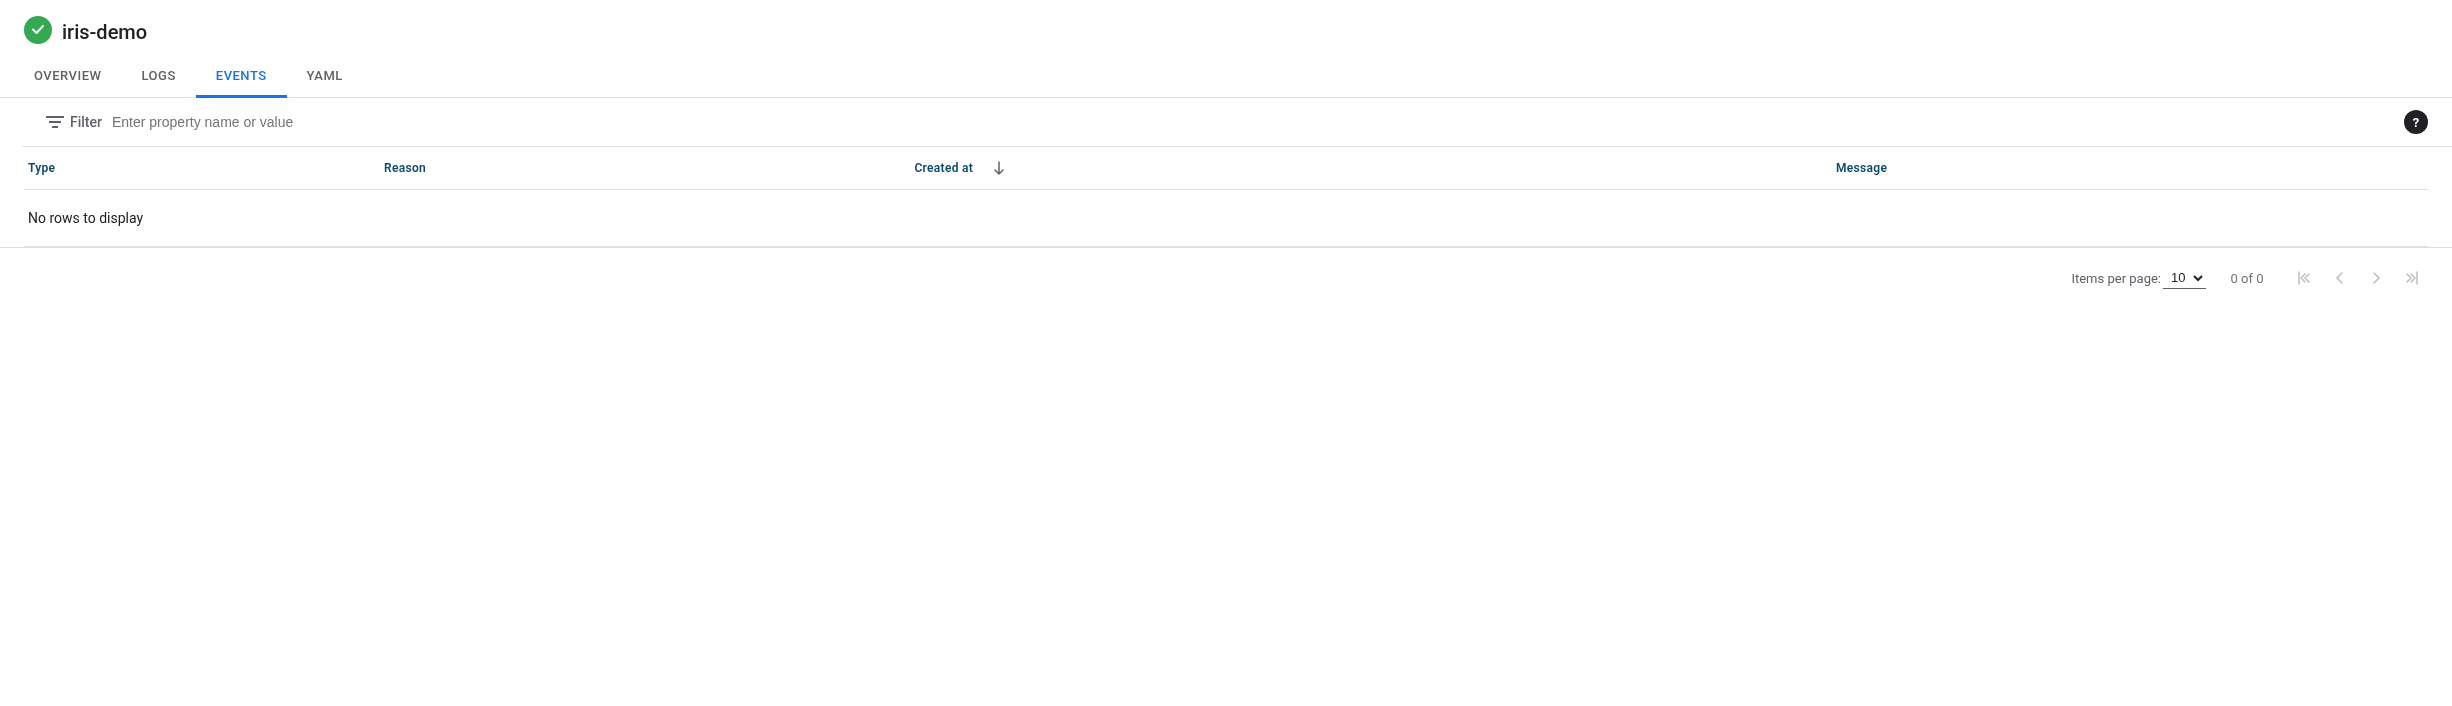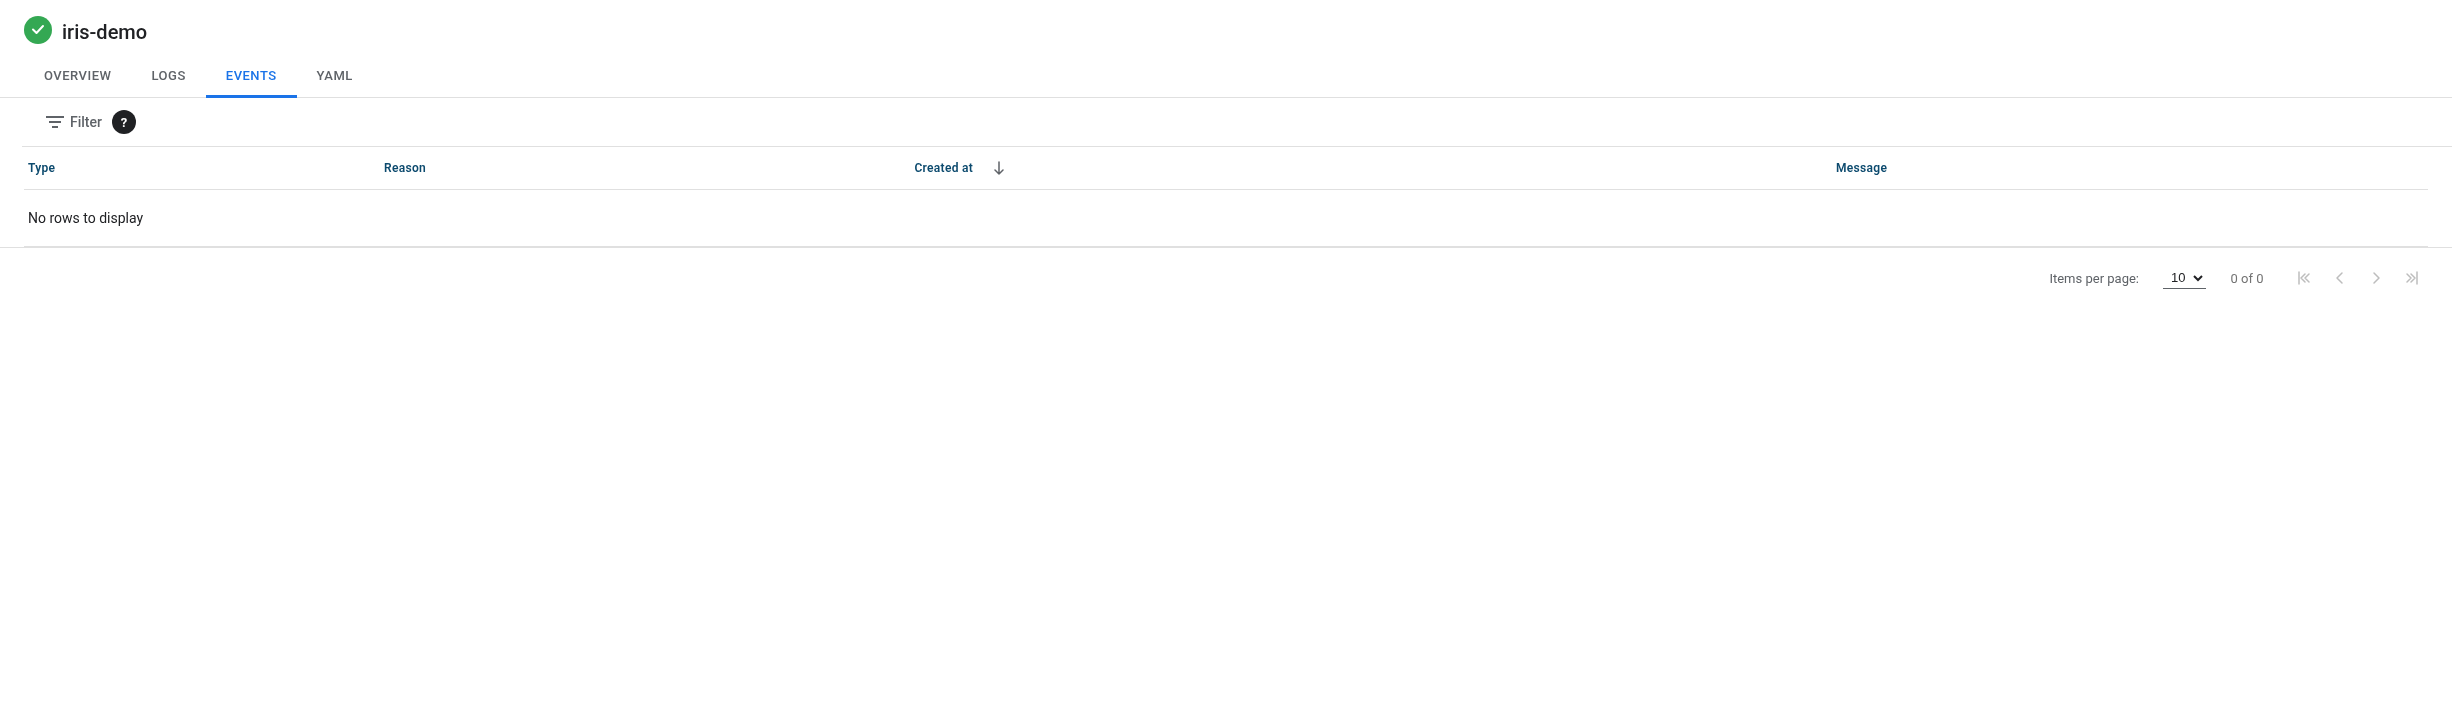--- a/index.html
+++ b/index.html
@@ -35,21 +35,21 @@
     .check-icon svg {
       width: 16px;
       height: 16px;
     }
 
     
     .tabs-bar {
       display: flex;
       align-items: flex-end;
       border-bottom: 1px solid #e0e0e0;
-      padding: 0 24px;
+      padding: 0 14px;
       gap: 0;
     }
     .tab-item {
       padding: 12px 20px;
       font-size: 13px;
       font-weight: 500;
       color: #5f6368;
       cursor: pointer;
       letter-spacing: 0.5px;
       border-bottom: 3px solid transparent;
@@ -149,21 +149,21 @@
       display: flex;
       align-items: center;
       justify-content: flex-end;
       padding: 14px 24px;
       border-top: 1px solid #e0e0e0;
       gap: 16px;
     }
     .items-per-page {
       display: flex;
       align-items: center;
-      gap: 24px;
+      gap: 2px;
       font-size: 13px;
       color: #5f6368;
     }
     .per-page-select {
       border: none;
       border-bottom: 1px solid #5f6368;
       outline: none;
       font-size: 13px;
       color: #202124;
       background: transparent;
@@ -220,20 +220,21 @@
 
 <div class="filter-bar">
   <div class="filter-icon-wrap">
     <svg width="18" height="14" viewBox="0 0 18 14" fill="none">
       <line x1="0" y1="2" x2="18" y2="2" stroke="#5f6368" stroke-width="2"></line>
       <line x1="3" y1="7" x2="15" y2="7" stroke="#5f6368" stroke-width="2"></line>
       <line x1="6" y1="12" x2="12" y2="12" stroke="#5f6368" stroke-width="2"></line>
     </svg>
     <span>Filter</span>
   </div>
+  <input class="filter-input" type="text" placeholder="Enter property name or value" style="">
   <div class="help-icon">?</div>
 </div>
 
 <div class="table-wrap">
   <table class="data-table">
     <thead>
       <tr>
         <th>
           <span>Type</span>
         </th>

